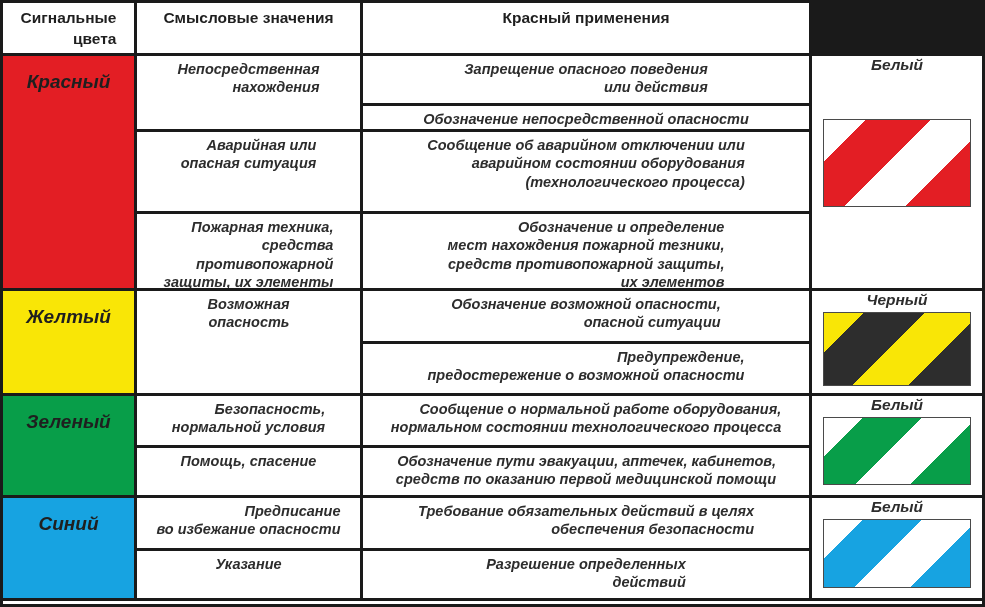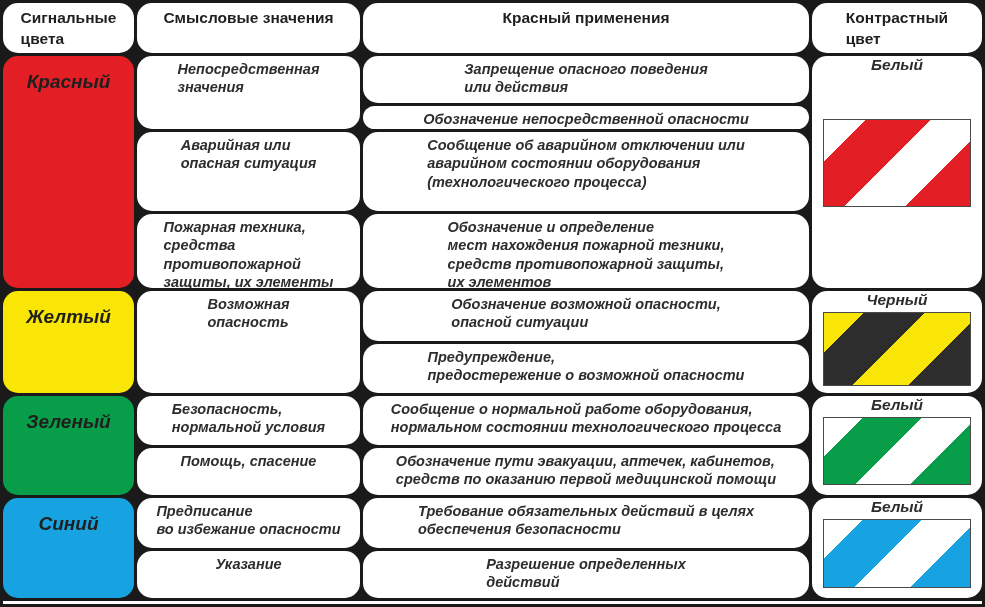--- a/index.html
+++ b/index.html
@@ -13,24 +13,23 @@
     grid-template-rows:50px 47px 23px 79px 74px 50px 49px 49px 47px 50px 47px 3px;
     gap:3px;
     font-family:"Liberation Sans", sans-serif;
     color:#2d2d2d;
   }
   .cell{
     background:#fff;
     display:flex;
     flex-direction:column;
     align-items:center;
-    text-align:left;
+    text-align:right;
     white-space:pre-line;
     overflow:hidden;
-    border-radius:15px;
   }
   .head{
     font-weight:bold;
     font-size:15.5px;
     line-height:1.35;
     padding-top:5px;
     color:#1f1f1f;
   }
   .body{
     font-weight:bold;
@@ -70,26 +69,24 @@
 </style>
 </head>
 <body>
 
 <div class="table">
 
   <div class="cell head" style="grid-area:1/1/2/2">Сигнальные
 цвета</div>
   <div class="cell head" style="grid-area:1/2/2/3">Смысловые значения</div>
   <div class="cell head" style="grid-area:1/3/2/4">Красный применения</div>
-  <div class="cell head" style="grid-area:1/4/2/5">Контрастный
-цвет</div>
 
   <div class="cell signal" style="grid-area: 2 / 1 / 6 / 2; --c: #e31e24;">Красный</div>
   <div class="cell body" style="grid-area:2/2/4/3">Непосредственная
-значения</div>
+нахождения</div>
   <div class="cell body" style="grid-area:4/2/5/3">Аварийная или
 опасная ситуация</div>
   <div class="cell body" style="grid-area:5/2/6/3">Пожарная техника,
 средства
 противопожарной
 защиты, их элементы</div>
   <div class="cell body" style="grid-area:2/3/3/4">Запрещение опасного поведения
 или действия</div>
   <div class="cell body" style="grid-area:3/3/4/4">Обозначение непосредственной опасности</div>
   <div class="cell body" style="grid-area:4/3/5/4">Сообщение об аварийном отключении или

